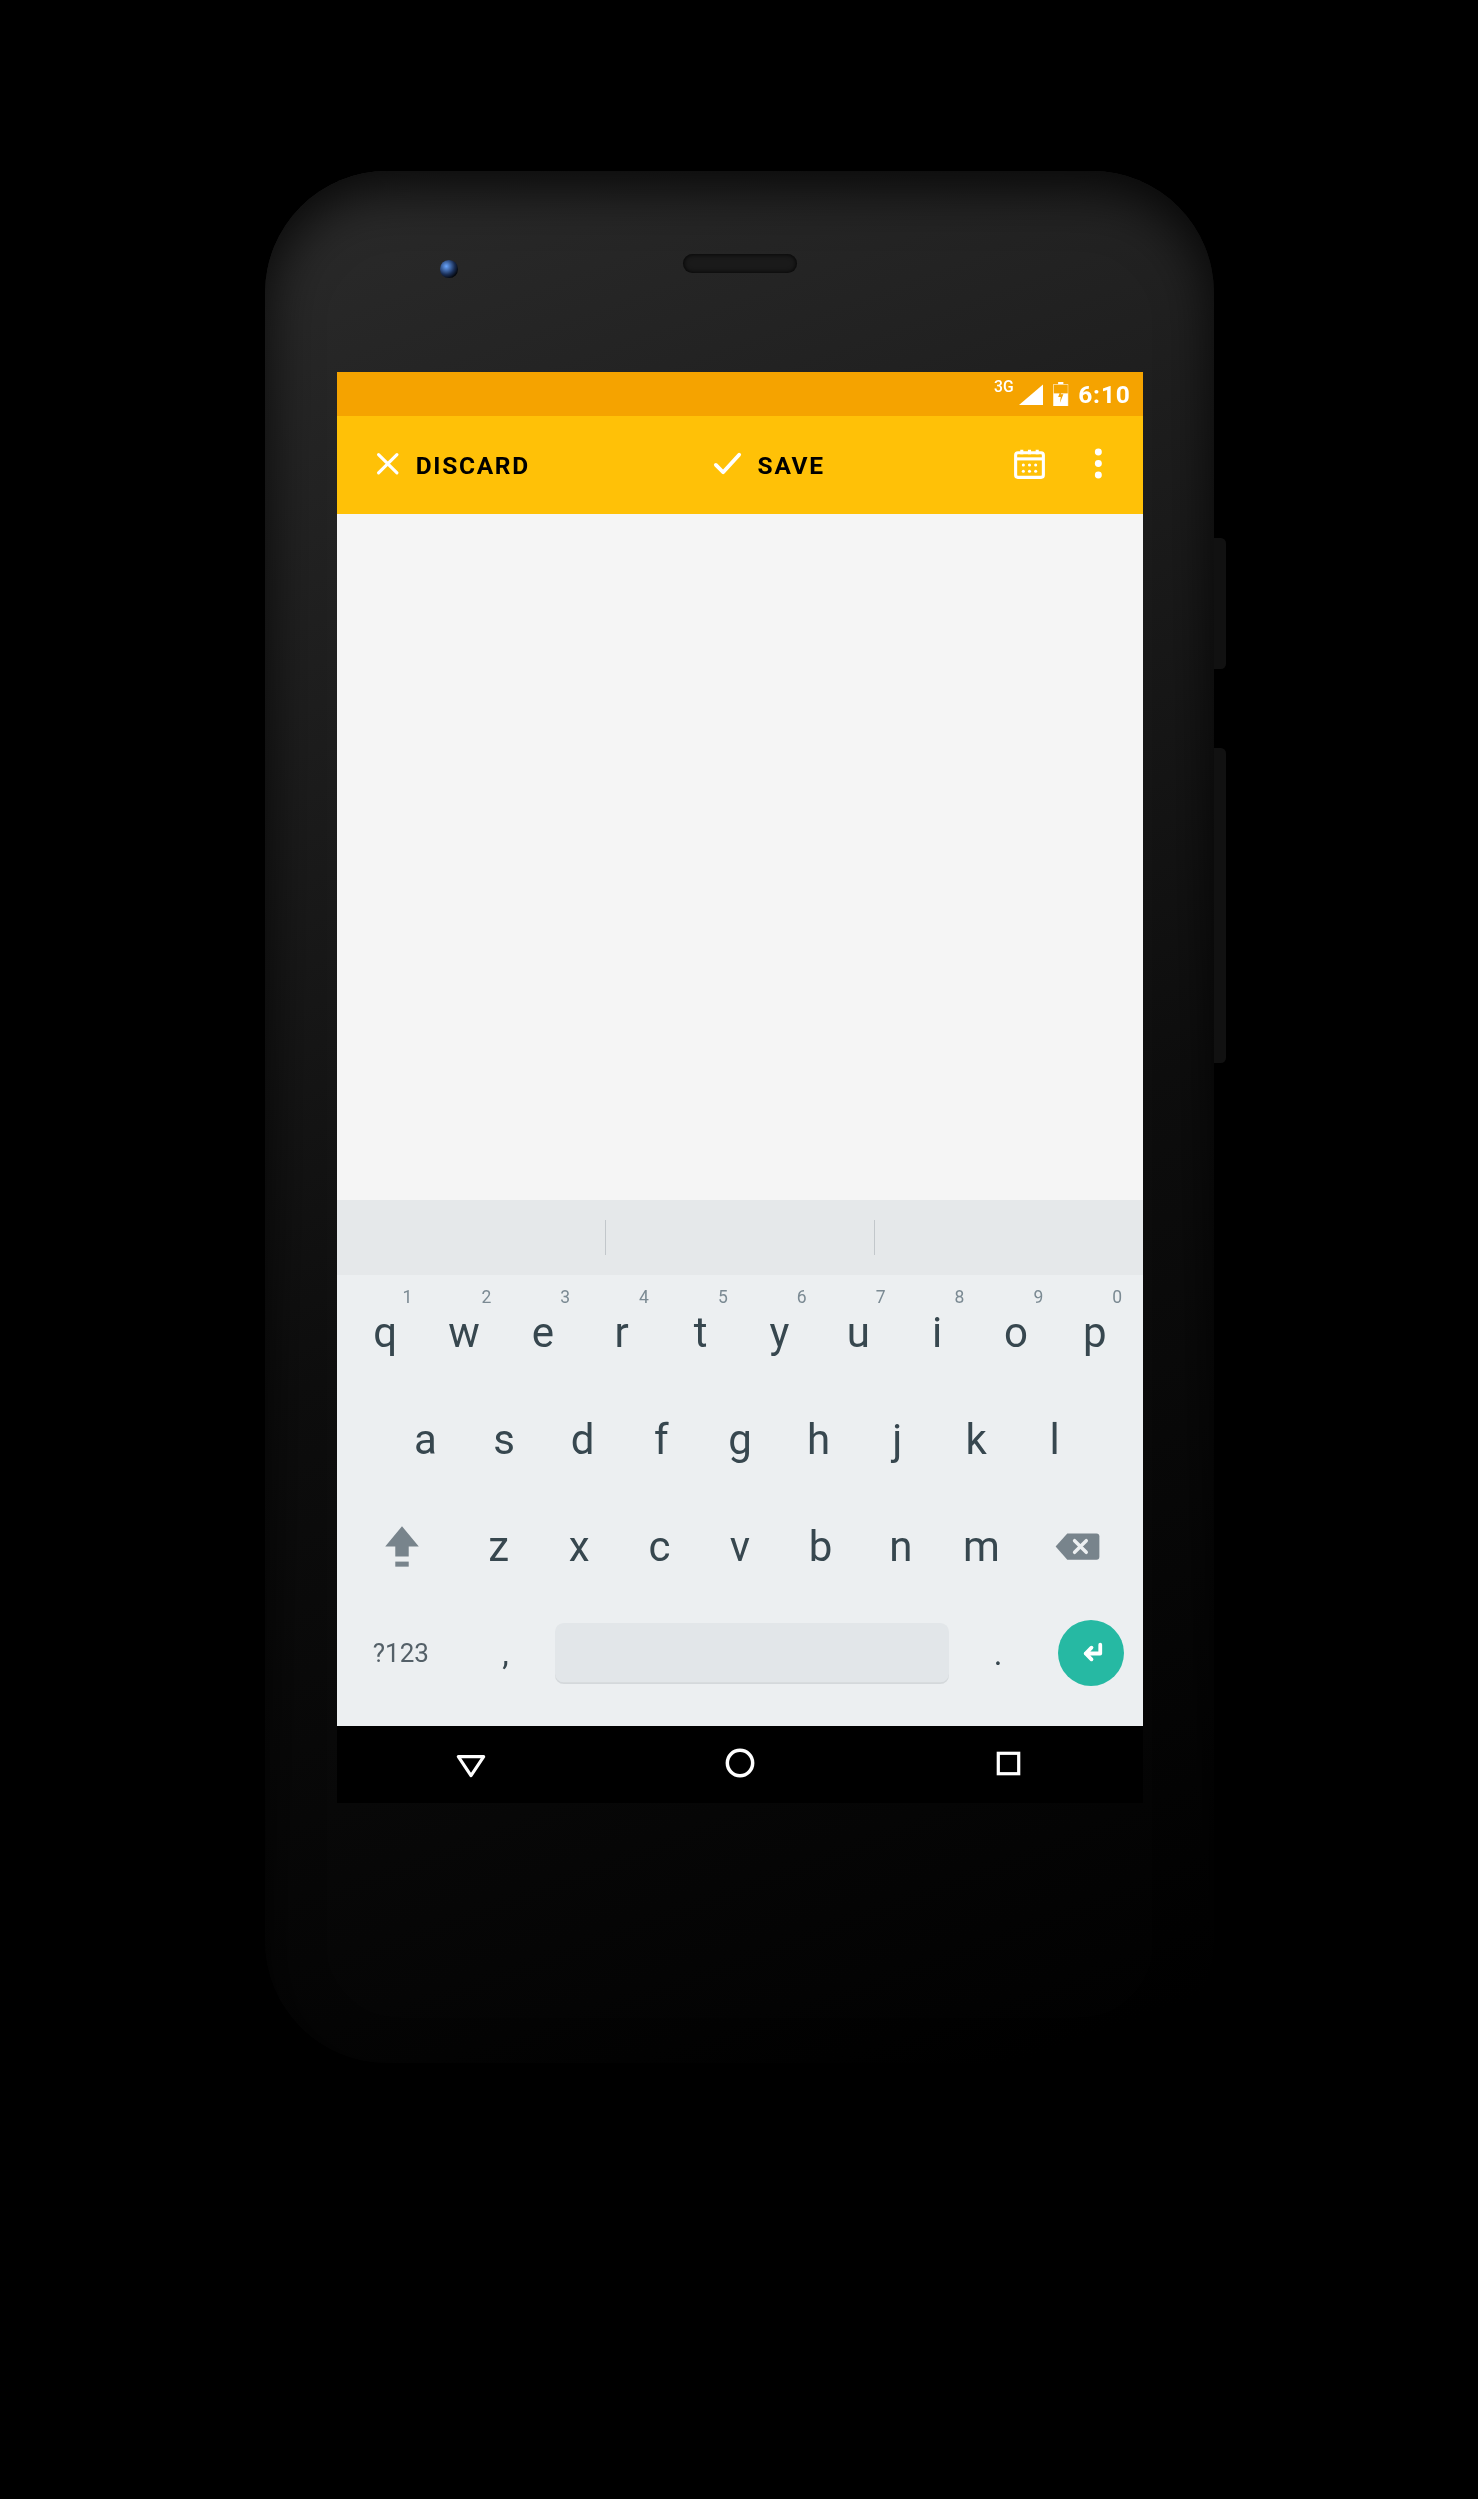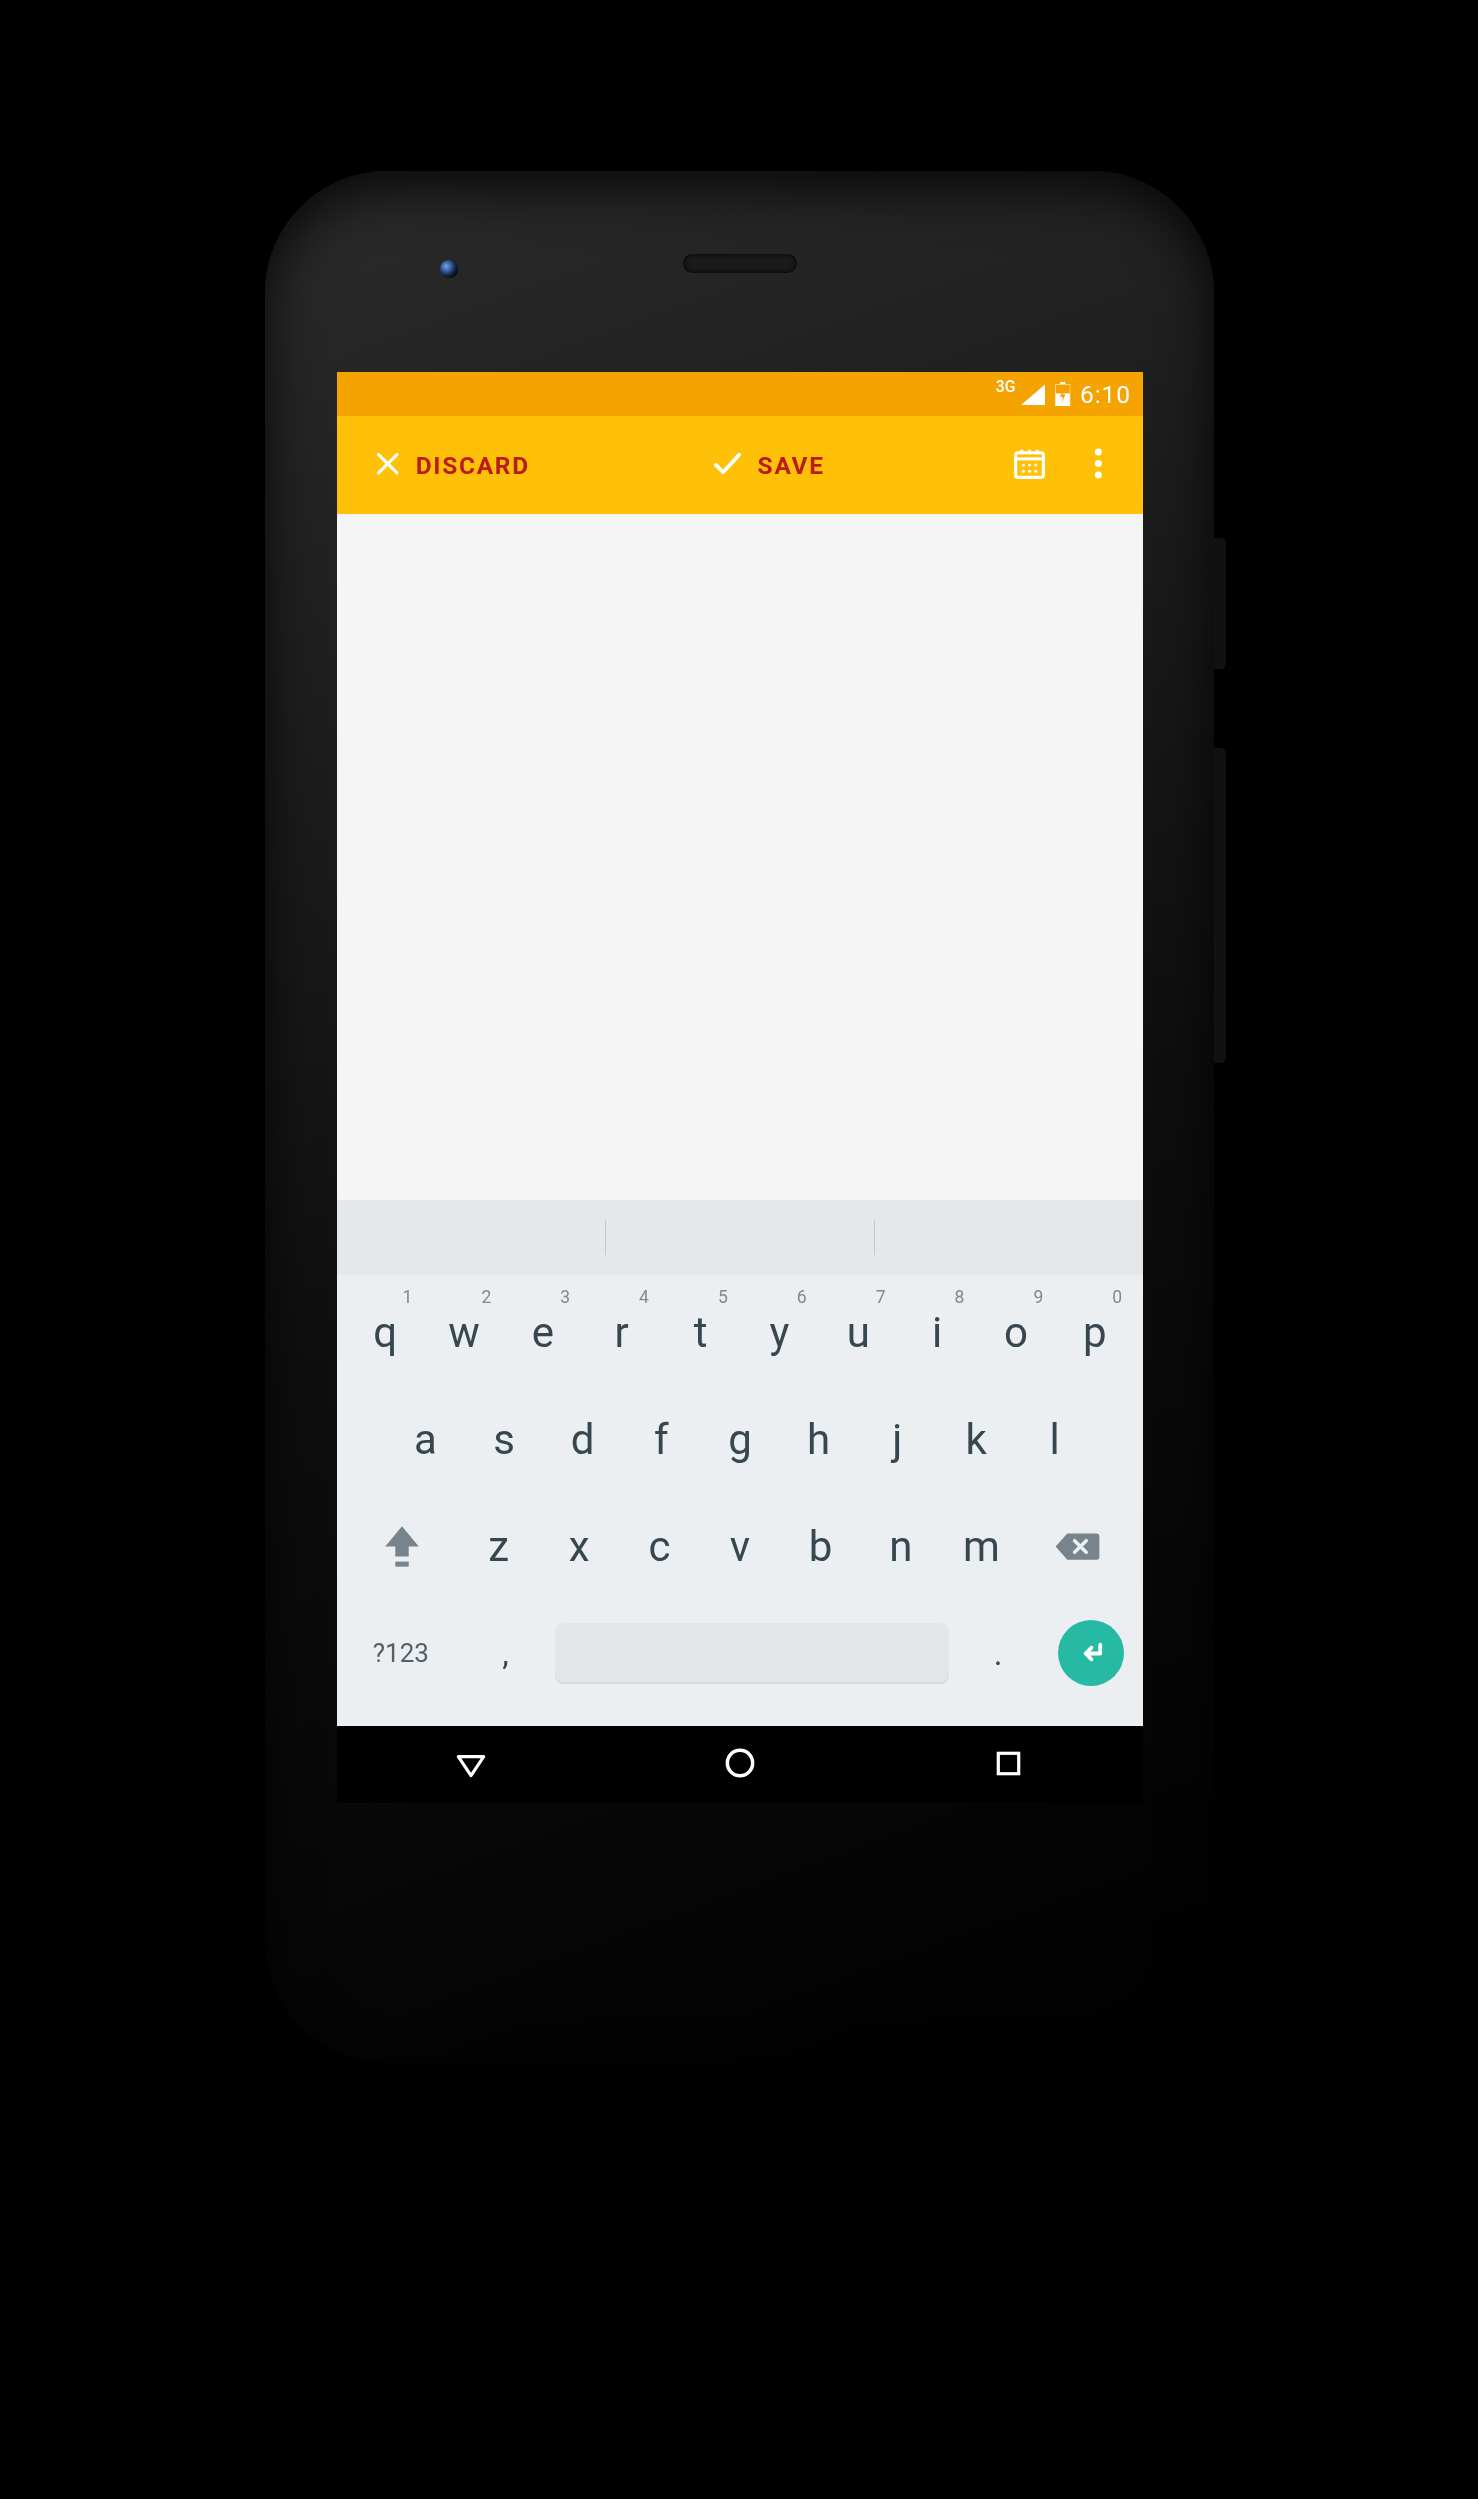--- a/index.html
+++ b/index.html
@@ -45,28 +45,28 @@
   
   .statusbar {
     height: 44px; background: #f5a300;
     display: flex; align-items: center; justify-content: flex-end;
     padding: 0 12.2px; gap: 8.7px;
     color: #fff; font-size: 24.5px; font-weight: 400;
   }
   .statusbar .sig { display:flex; align-items:flex-end; gap:1.7px; }
   .statusbar .sig svg, .statusbar .bat svg { display:block; }
   .statusbar .g3 { font-size: 15.7px; font-weight: 500; align-self: flex-start; margin-top: 5.2px; margin-right:-3.5px; }
-  .statusbar .clock { font-weight: 400; letter-spacing: 0.9px; }
+  .statusbar .clock { font-weight: 700; letter-spacing: 0.9px; }
 
   
   .actionbar {
     height: 98px; background: #ffc107;
     display: flex; align-items: center;
     padding: 0 17.5px;
-    color: #b91c1c;
+    color: #000000;
   }
   .ab-btn { display:flex; align-items:center; gap:12.2px; padding: 0 17.5px; height:100%; }
   .ab-btn .lbl { font-size: 24.5px; font-weight: 700; letter-spacing: 1.7px; }
   .ab-spacer { flex: 1; }
   .ab-icon { padding: 0 23px; display:flex; align-items:center; justify-content:center; height:100%; }
 
   
   .editor {
     padding: 19px 23px;
     background: #f5f5f5;

